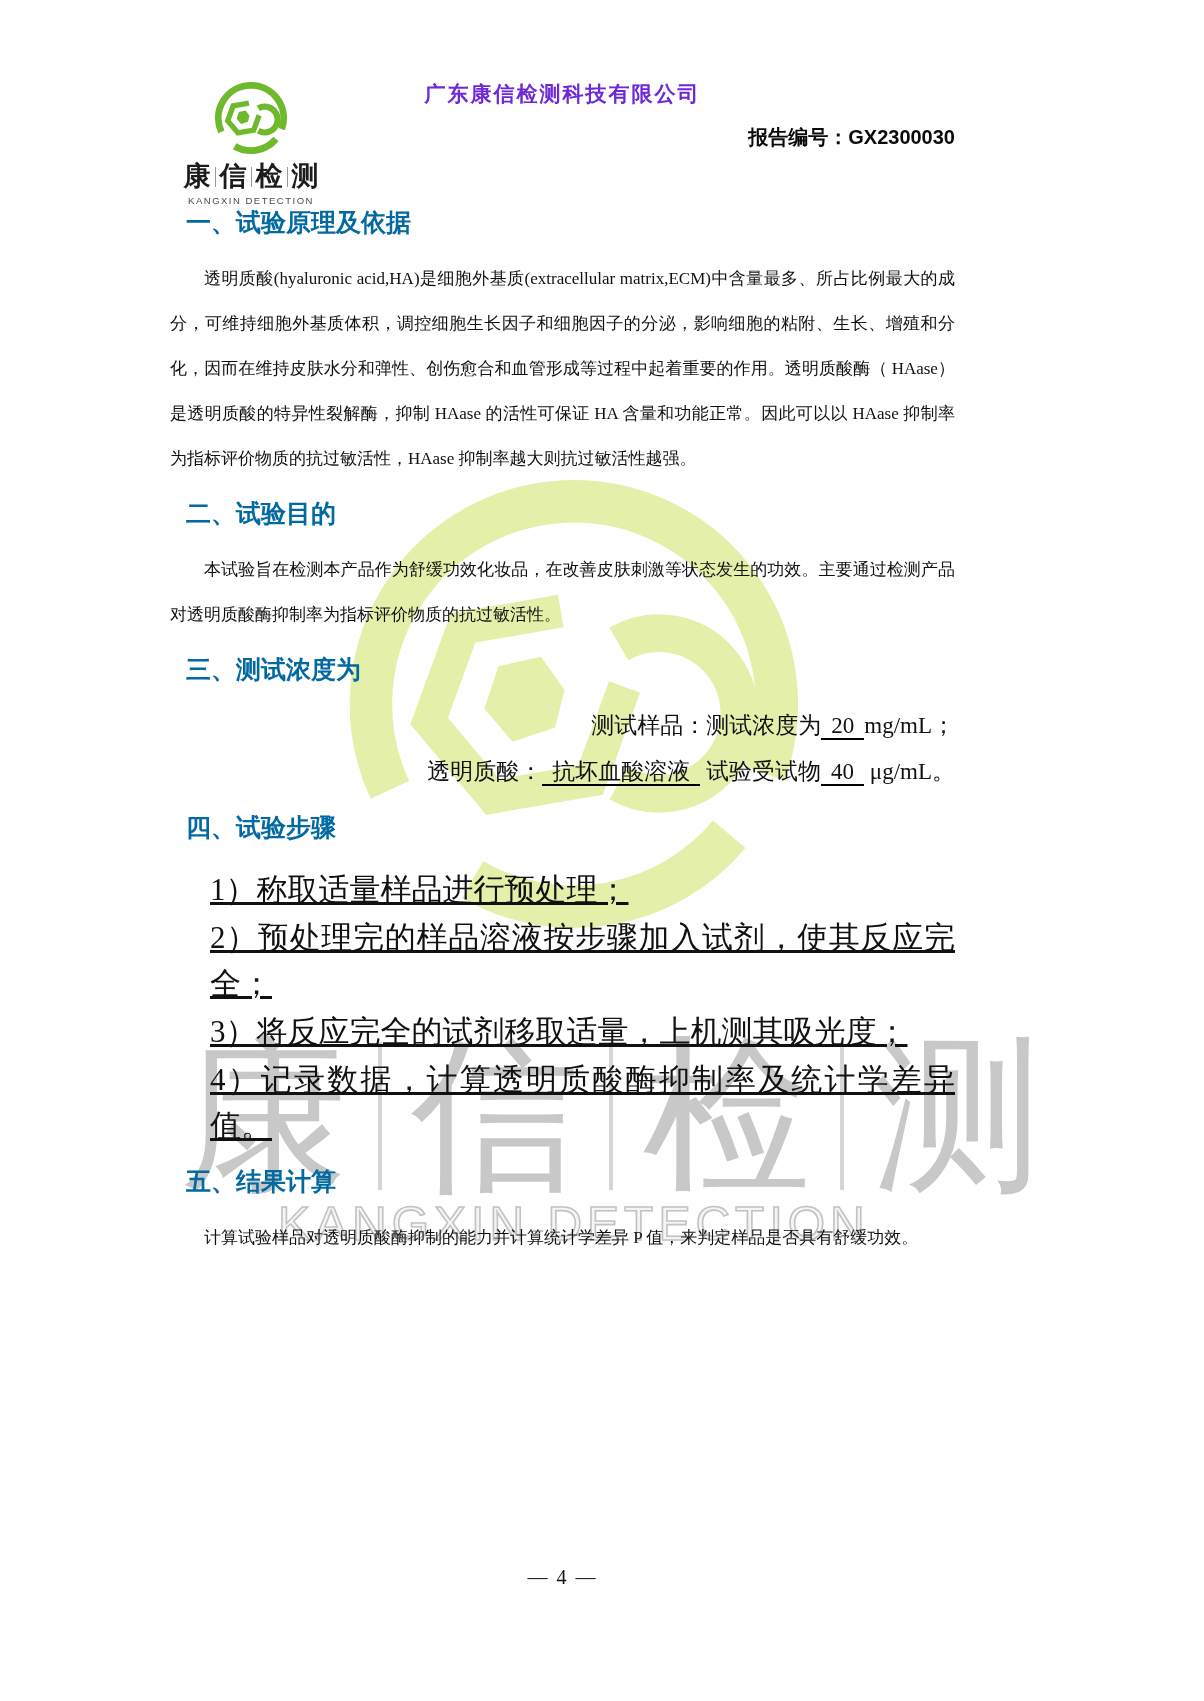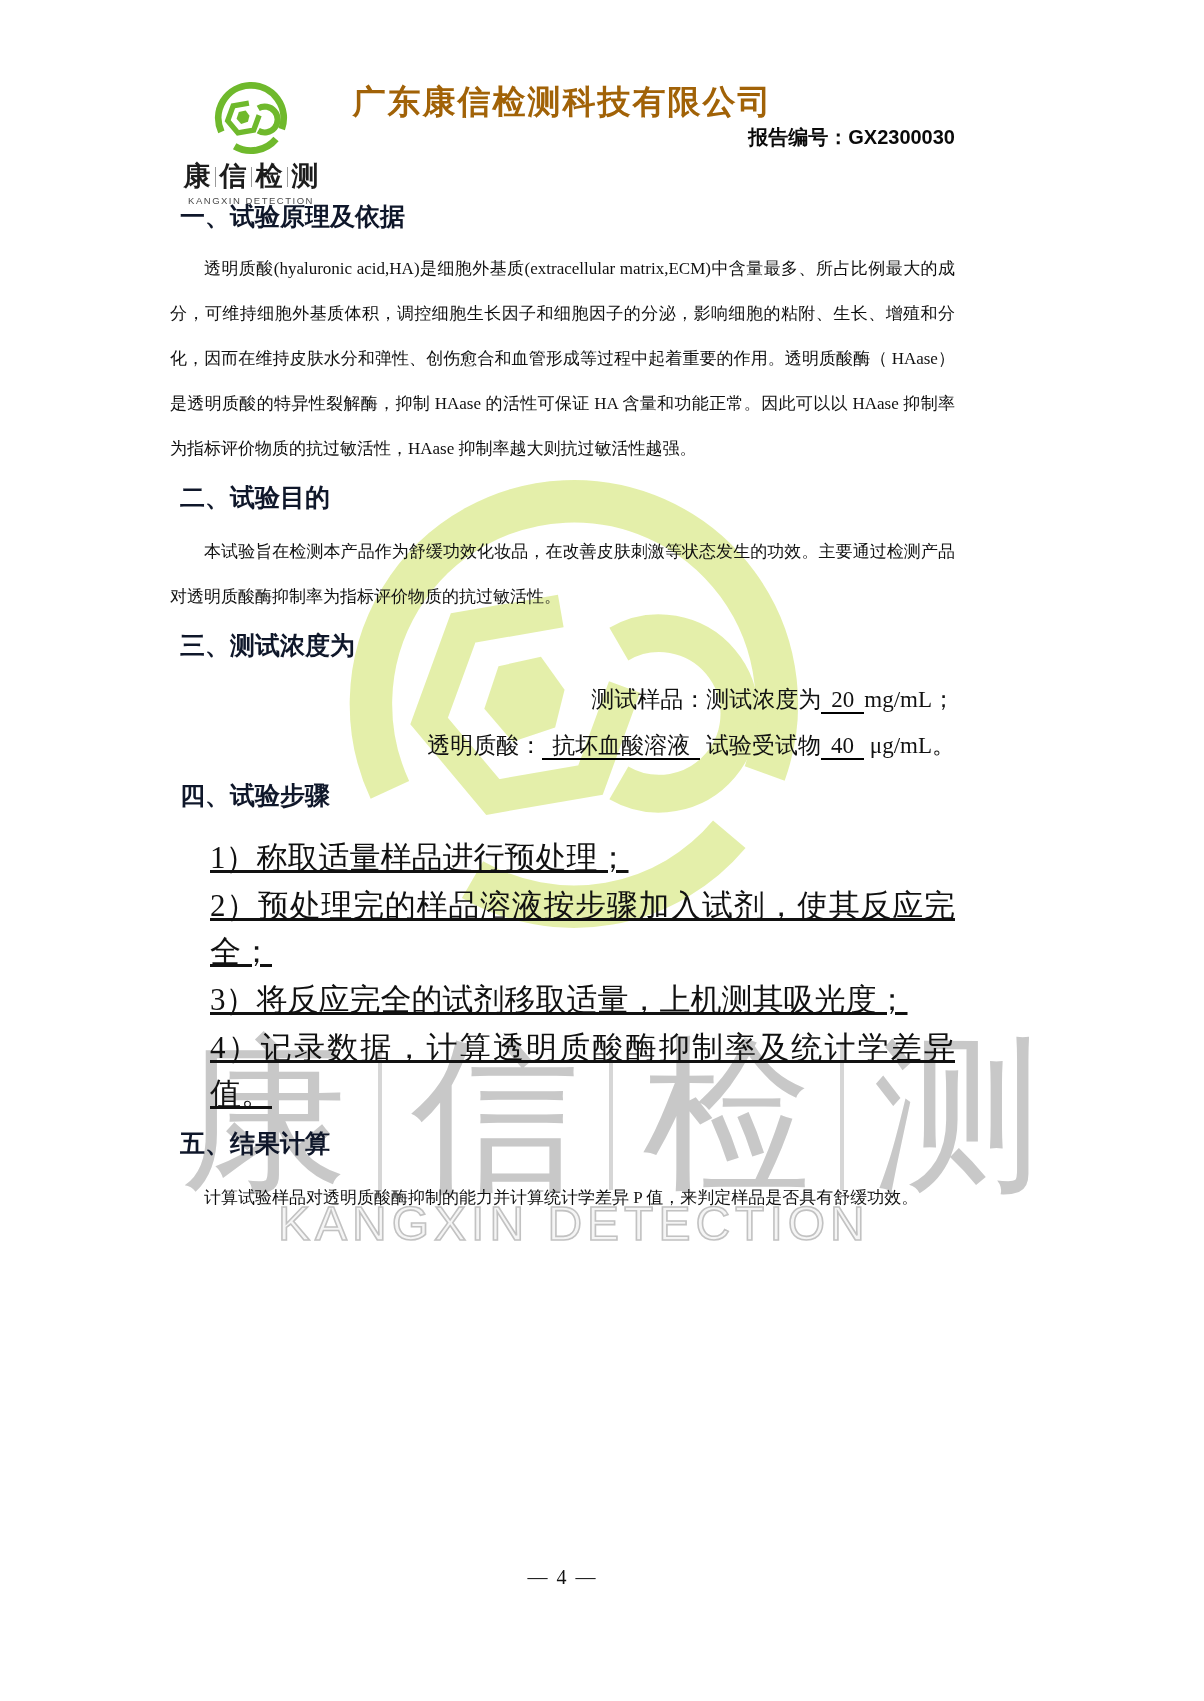--- a/index.html
+++ b/index.html
@@ -35,30 +35,30 @@
   
   .logo-block{position:absolute;left:183px;top:80px;width:136px;text-align:center;z-index:2;}
   .logo-mark{width:76px;height:76px;color:#6fb92c;display:inline-block;}
   .logo-cn{display:flex;align-items:center;justify-content:center;gap:4px;
     font-size:27px;font-weight:700;color:#1c1c1c;line-height:1.1;margin-top:2px;}
   .logo-cn .lsep{width:1px;height:20px;background:#9a9a9a;}
   .logo-en{font-family:"Liberation Sans","DejaVu Sans",sans-serif;font-size:9.5px;
     letter-spacing:1.5px;color:#4a4a4a;margin-top:3px;}
   .company-title{
     position:absolute;left:170px;top:80px;width:785px;text-align:center;z-index:2;
-    font-size:33px;font-weight:700;letter-spacing:2px;color:#a16207;
+    font-size:21px;font-weight:700;letter-spacing:2px;color:#6d28d9;
   }
   .report-no{
     position:absolute;left:170px;top:124px;width:785px;text-align:right;z-index:2;
     font-family:"Liberation Sans","DejaVu Sans",sans-serif;
     font-size:20px;font-weight:700;color:#0a0a0a;
   }
   
   .content{position:absolute;left:170px;top:190px;width:785px;z-index:2;}
-  h2.sec{font-size:25px;line-height:34px;font-weight:700;color:#0f172a;margin:10px;}
+  h2.sec{font-size:25px;line-height:34px;font-weight:700;color:#0369a1;margin:16px;}
   .h1{margin-top:5px;}
   .h2{margin-top:52px;}
   .h3{margin-top:60px;}
   .h4{margin-top:148px;}
   .h5{margin-top:52px;}
   .para{
     font-size:17px;line-height:45px;text-align:justify;
     text-indent:2em;margin:12px 0 0 0;color:#101010;
   }
   .para.p2{margin-top:14px;}

